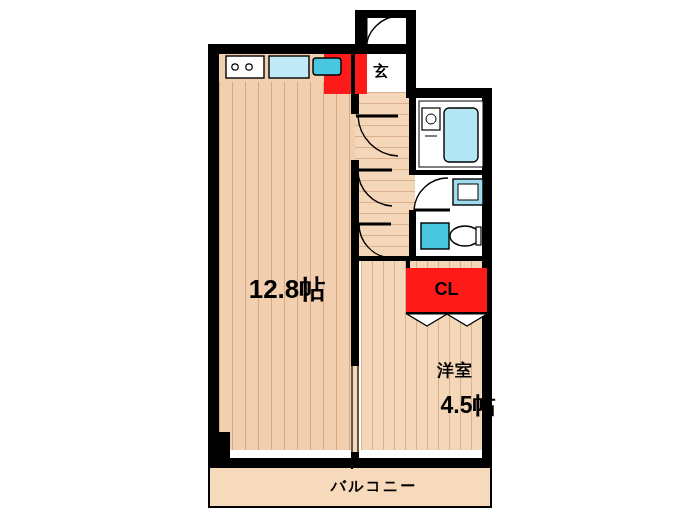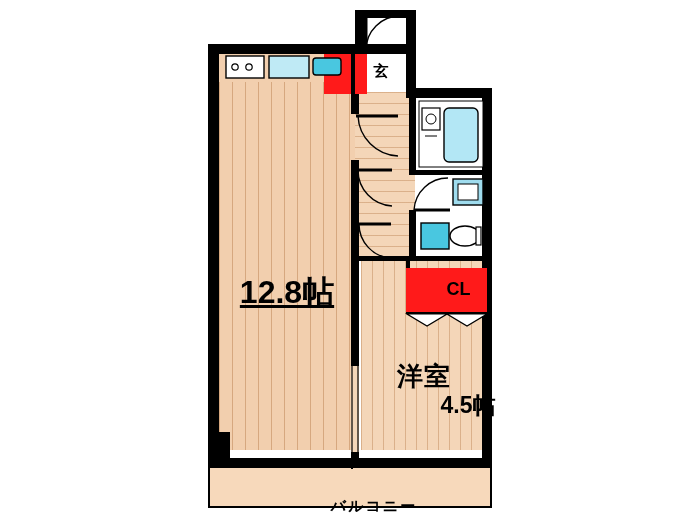--- a/index.html
+++ b/index.html
@@ -56,24 +56,24 @@
   }
 
   .label {
     color: #000000;
     text-align: center;
     line-height: 1.08;
     white-space: nowrap;
     font-weight: bold;
   }
   .label-ldk { font-size: 30px; letter-spacing: 1px; }
-  .label-ldk-area { font-size: 32px; letter-spacing: 0px; text-decoration: underline; }
-  .label-room { font-size: 26px; letter-spacing: 1px; }
+  .label-ldk-area { font-size: 26px; letter-spacing: 0px; }
+  .label-room { font-size: 17px; letter-spacing: 1px; padding-left: 31px; }
   .label-room-area { font-size: 23px; margin-left: 44px; }
-  .label-cl { font-size: 18px; color: #000; font-weight: bold; margin-left: 12px; }
+  .label-cl { font-size: 18px; color: #000; font-weight: bold; }
   .label-gen { font-size: 15px; font-weight: bold; }
   .label-balcony { font-size: 15px; letter-spacing: 2px; font-weight: bold; }
 
   svg { display: block; overflow: visible; }
 </style>
 </head>
 <body>
 
 <div id="floorplan">
 
@@ -201,15 +201,15 @@
     <line x1="0" y1="4" x2="252" y2="4" stroke="#000" stroke-width="2"></line>
     <line x1="0" y1="9" x2="252" y2="9" stroke="#000" stroke-width="2"></line>
     <line x1="122" y1="0" x2="122" y2="13" stroke="#000" stroke-width="2"></line>
   </svg>
 
   <div class="abs label label-ldk-area" style="left:219px; top:275px; width:136px;">12.8帖</div>
 
   <div class="abs label label-room" style="left:361px; top:362px; width:126px;">洋室</div>
   <div class="abs label label-room-area" style="left:361px; top:393px; width:126px;">4.5帖</div>
 
-  <div class="abs label label-balcony" style="left:208px; top:498px; width:332px;">バルコニー</div>
+  <div class="abs label label-balcony" style="left:208px; top:478px; width:332px;">バルコニー</div>
 
 </div>
 
 </body></html>

